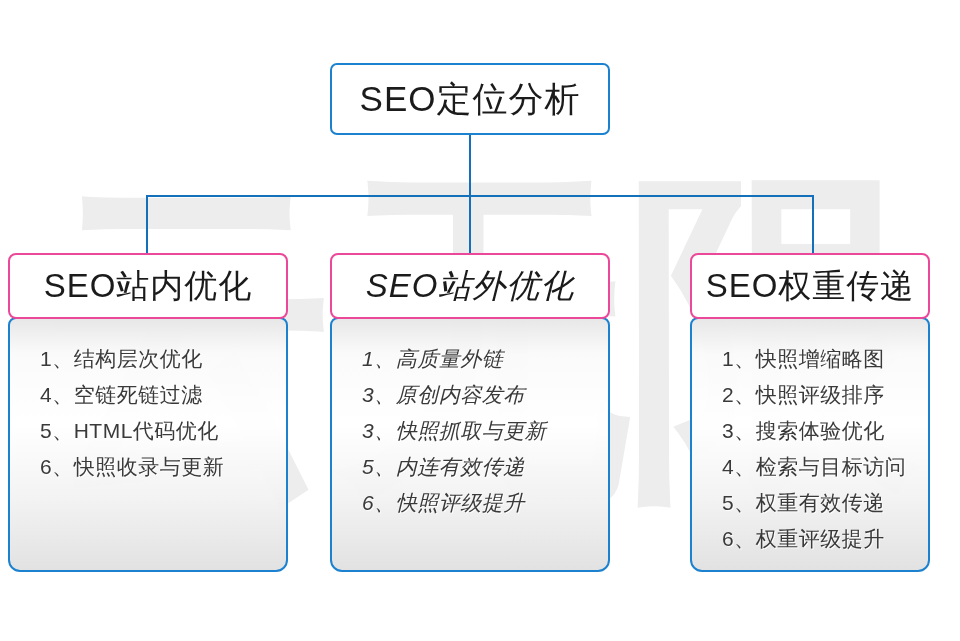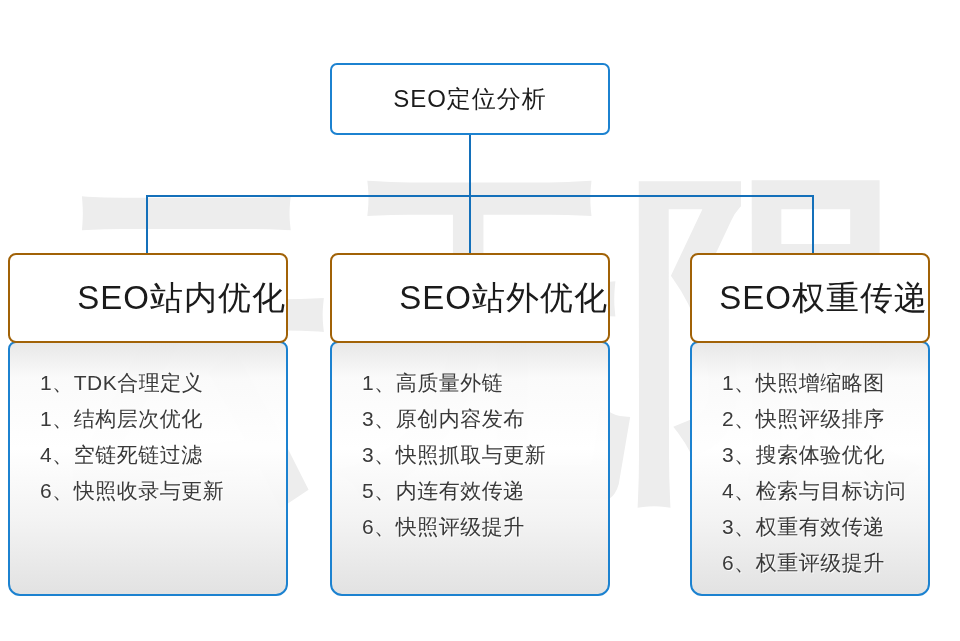--- a/index.html
+++ b/index.html
@@ -48,43 +48,43 @@
 
   
   .root-node {
     position: absolute;
     left: 330px; top: 63px;
     width: 280px; height: 72px;
     background: #ffffff;
     border: 2px solid #1c82d0;
     border-radius: 7px;
     display: flex; align-items: center; justify-content: center;
-    font-size: 24px;
+    font-size: 35px;
     color: #1b1b1b;
     letter-spacing: 1px;
     z-index: 2;
   }
 
   
   .column {
     position: absolute;
     top: 253px;
     width: 280px;
     z-index: 2;
   }
   .column.c1 { left: 8px; }
-  .column.c2 { left: 330px; }
+  .column.c2 { left: 330px; font-style: italic; }
   .column.c3 { left: 650px; padding-left: 40px; }
 
   .col-header {
-    height: 90px;
+    height: 66px;
     background: #ffffff;
-    border: 2px solid #a16207;
+    border: 2px solid #ec4899;
     border-radius: 8px;
-    display: flex; align-items: center; justify-content: flex-end;
+    display: flex; align-items: center; justify-content: center;
     font-size: 33px;
     color: #1b1b1b;
     letter-spacing: 1px;
     position: relative;
     z-index: 3;
   }
 
   .col-body {
     margin-top: -2px;
     height: 255px;
@@ -127,23 +127,23 @@
   <div class="root-node">
     <span>SEO定位分析</span>
   </div>
 
   <div class="column c1">
     <div class="col-header">
       <span>SEO站内优化</span>
     </div>
     <div class="col-body">
       <ul>
-        <li>1、TDK合理定义</li>
         <li>1、结构层次优化</li>
         <li>4、空链死链过滤</li>
+        <li>5、HTML代码优化</li>
         <li>6、快照收录与更新</li>
       </ul>
     </div>
   </div>
 
   <div class="column c2">
     <div class="col-header">
       <span>SEO站外优化</span>
     </div>
     <div class="col-body">
@@ -160,19 +160,19 @@
   <div class="column c3">
     <div class="col-header">
       <span>SEO权重传递</span>
     </div>
     <div class="col-body">
       <ul>
         <li>1、快照增缩略图</li>
         <li>2、快照评级排序</li>
         <li>3、搜索体验优化</li>
         <li>4、检索与目标访问</li>
-        <li>3、权重有效传递</li>
+        <li>5、权重有效传递</li>
         <li>6、权重评级提升</li>
       </ul>
     </div>
   </div>
 
 </div>
 
 </body></html>

